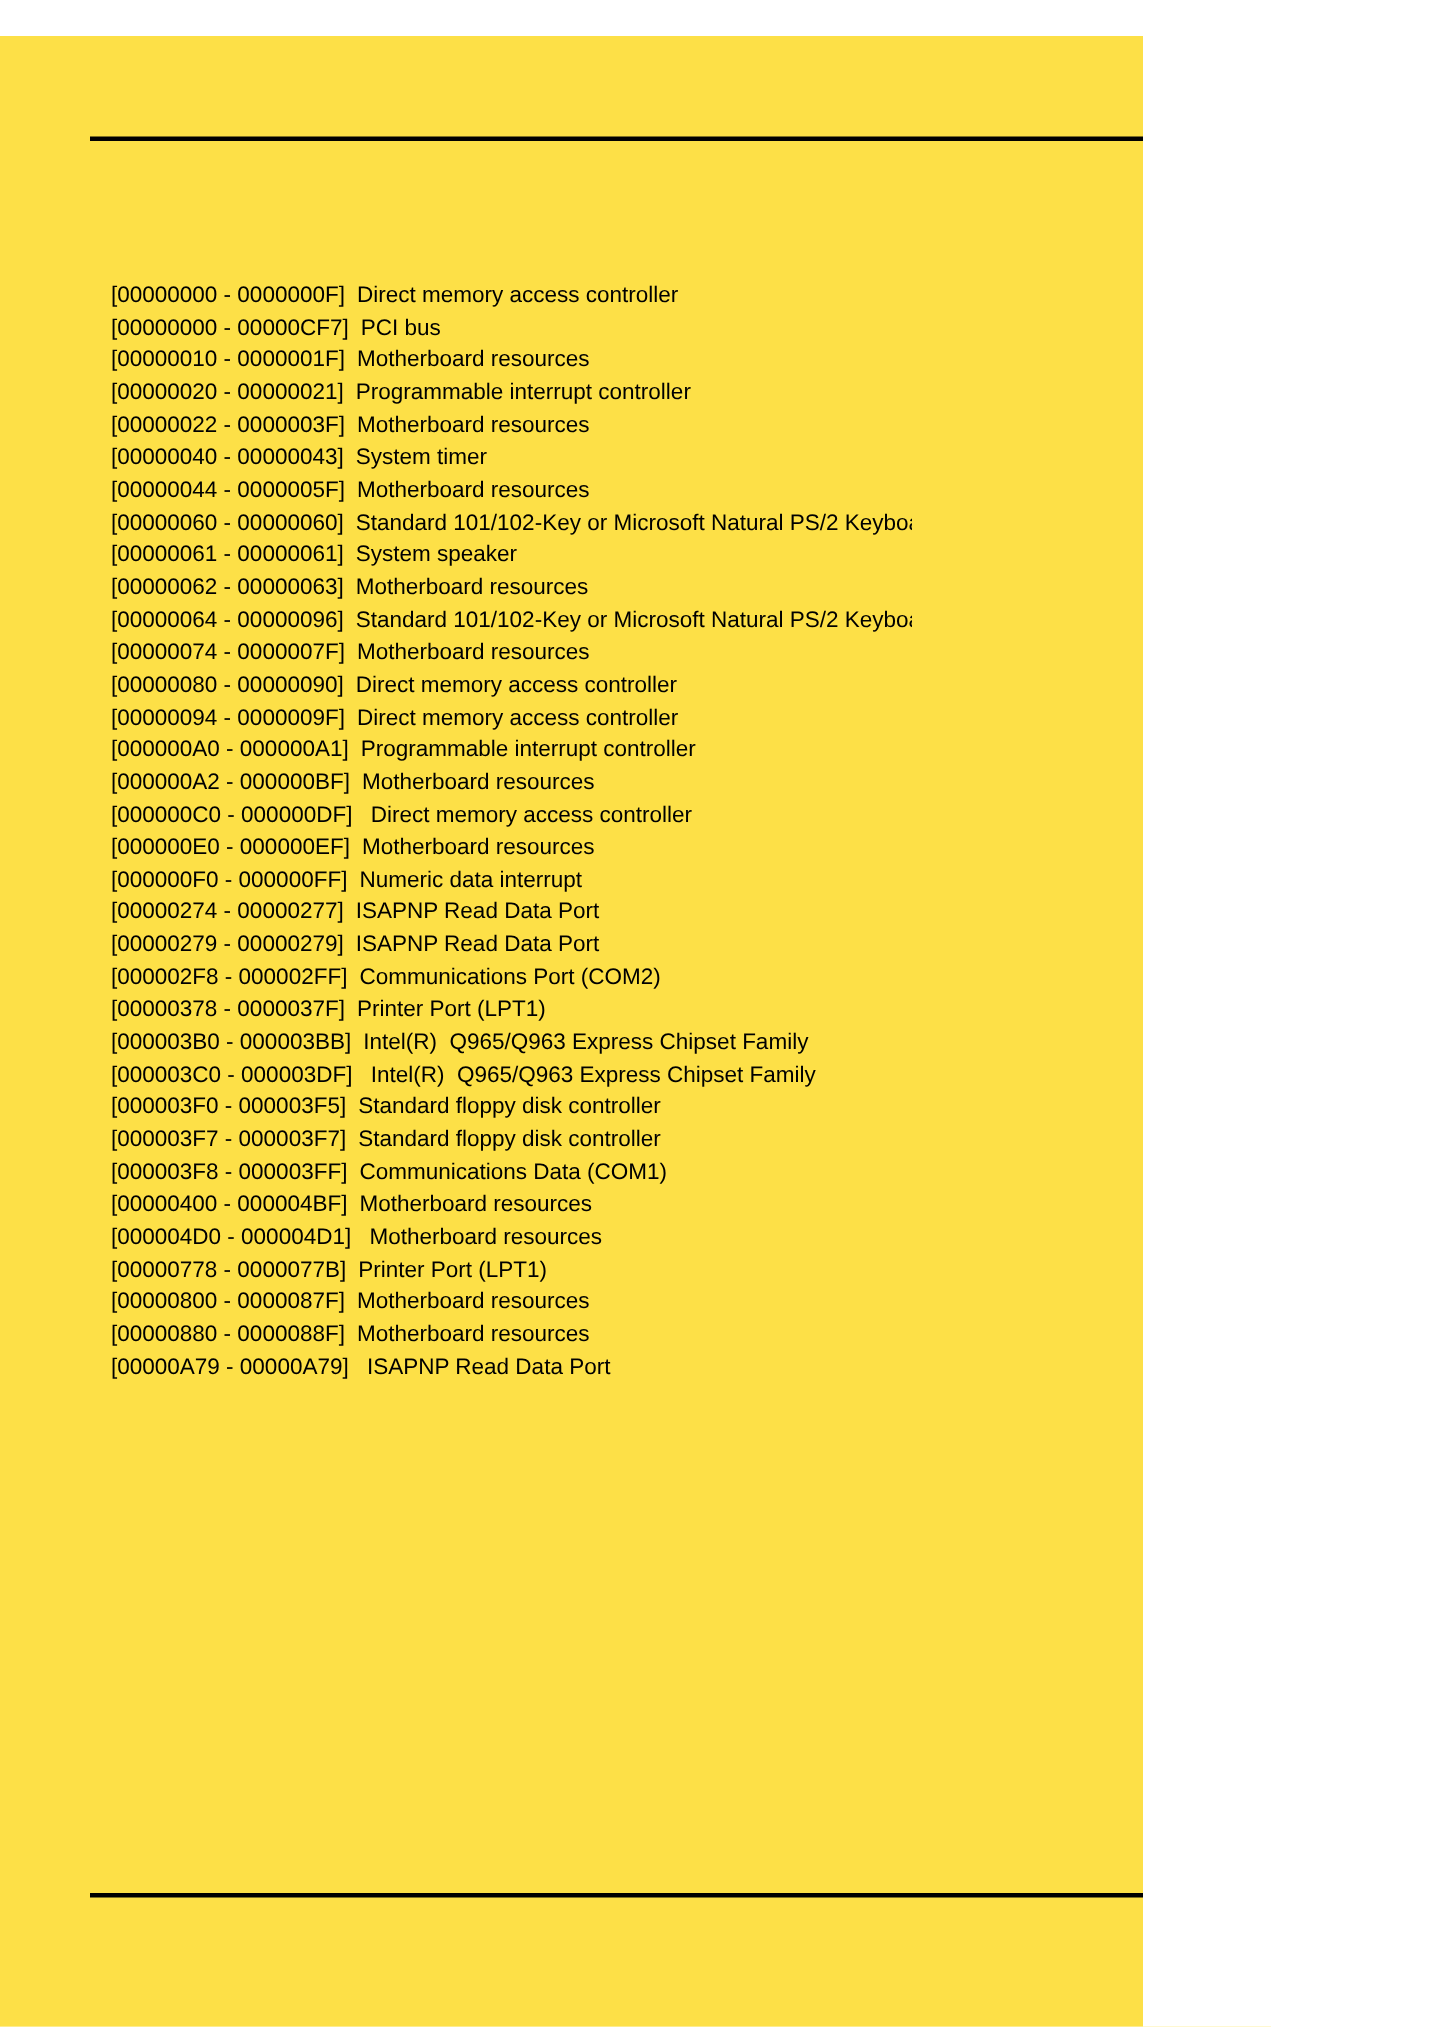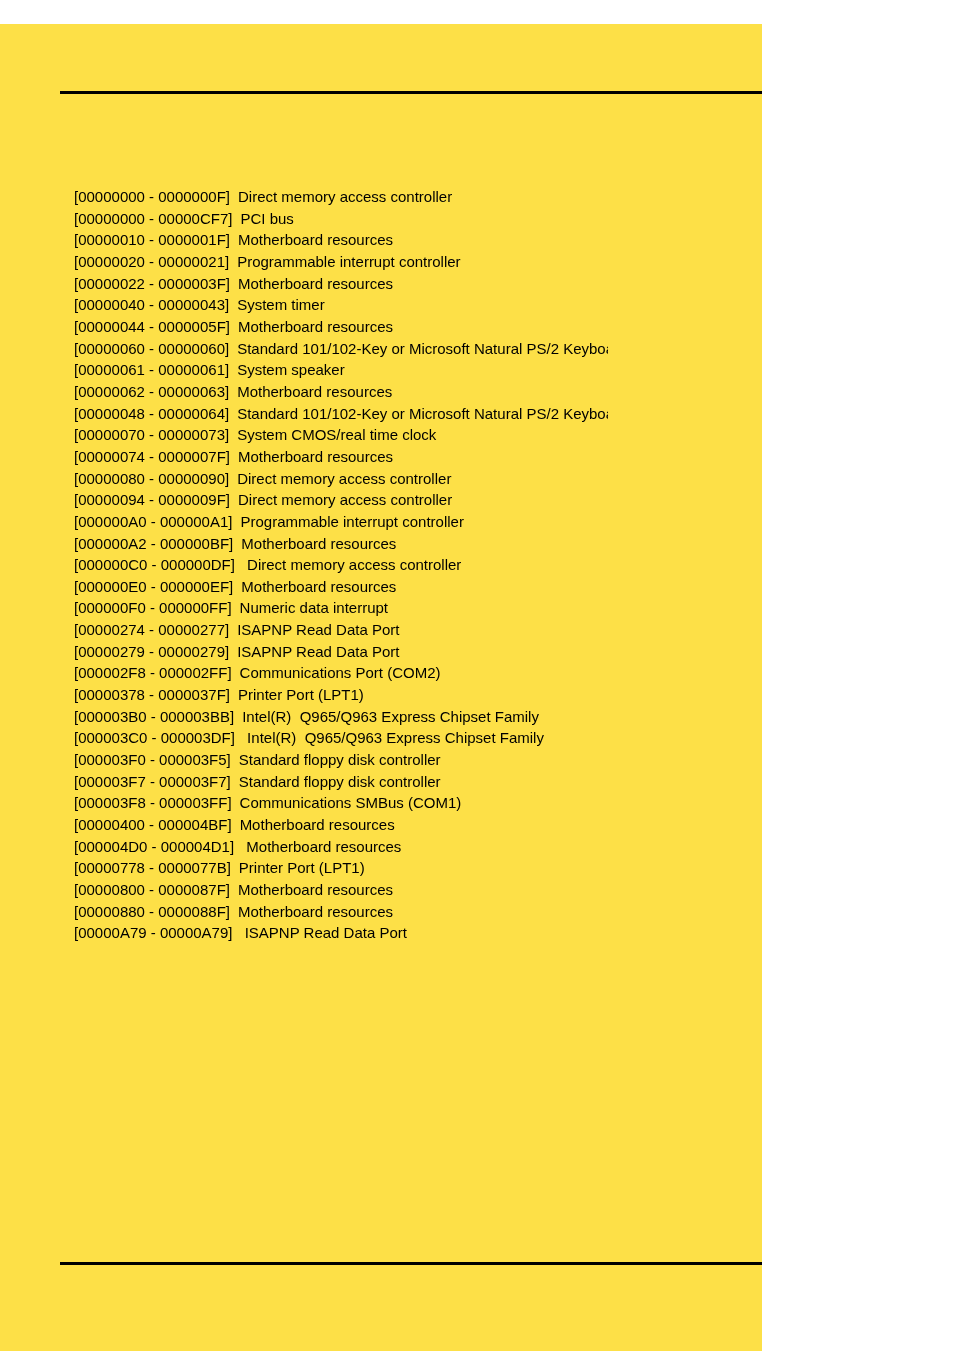--- a/index.html
+++ b/index.html
@@ -75,24 +75,23 @@
   <div class="resource-row"><span class="io-range">[00000040 - 00000043]</span><span class="device-name">System timer</span></div>
 
   <div class="resource-row"><span class="io-range">[00000044 - 0000005F]</span><span class="device-name">Motherboard resources</span></div>
 
   <div class="resource-row"><span class="io-range">[00000060 - 00000060]</span><span class="device-name">Standard 101/102-Key or Microsoft Natural PS/2 Keyboa</span></div>
 
   <div class="resource-row"><span class="io-range">[00000061 - 00000061]</span><span class="device-name">System speaker</span></div>
 
   <div class="resource-row"><span class="io-range">[00000062 - 00000063]</span><span class="device-name">Motherboard resources</span></div>
 
-  <div class="resource-row"><span class="io-range">[00000048 - 00000064]</span><span class="device-name">Standard 101/102-Key or Microsoft Natural PS/2 Keyboa</span></div>
+  <div class="resource-row"><span class="io-range">[00000064 - 00000096]</span><span class="device-name">Standard 101/102-Key or Microsoft Natural PS/2 Keyboa</span></div>
 
 
-  <div class="resource-row"><span class="io-range">[00000070 - 00000073]</span><span class="device-name">System CMOS/real time clock</span></div>
 
   <div class="resource-row"><span class="io-range">[00000074 - 0000007F]</span><span class="device-name">Motherboard resources</span></div>
 
   <div class="resource-row"><span class="io-range">[00000080 - 00000090]</span><span class="device-name">Direct memory access controller</span></div>
 
 
   <div class="resource-row"><span class="io-range">[00000094 - 0000009F]</span><span class="device-name">Direct memory access controller</span></div>
 
   <div class="resource-row"><span class="io-range">[000000A0 - 000000A1]</span><span class="device-name">Programmable interrupt controller</span></div>
 
@@ -113,21 +112,21 @@
   <div class="resource-row"><span class="io-range">[00000378 - 0000037F]</span><span class="device-name">Printer Port (LPT1)</span></div>
 
   <div class="resource-row"><span class="io-range">[000003B0 - 000003BB]</span><span class="device-name">Intel(R)  Q965/Q963 Express Chipset Family</span></div>
 
   <div class="resource-row"><span class="io-range">[000003C0 - 000003DF]</span><span class="device-name"> Intel(R)  Q965/Q963 Express Chipset Family</span></div>
 
   <div class="resource-row"><span class="io-range">[000003F0 - 000003F5]</span><span class="device-name">Standard floppy disk controller</span></div>
 
   <div class="resource-row"><span class="io-range">[000003F7 - 000003F7]</span><span class="device-name">Standard floppy disk controller</span></div>
 
-  <div class="resource-row"><span class="io-range">[000003F8 - 000003FF]</span><span class="device-name">Communications SMBus (COM1)</span></div>
+  <div class="resource-row"><span class="io-range">[000003F8 - 000003FF]</span><span class="device-name">Communications Data (COM1)</span></div>
 
   <div class="resource-row"><span class="io-range">[00000400 - 000004BF]</span><span class="device-name">Motherboard resources</span></div>
 
   <div class="resource-row"><span class="io-range">[000004D0 - 000004D1]</span><span class="device-name"> Motherboard resources</span></div>
 
 
   <div class="resource-row"><span class="io-range">[00000778 - 0000077B]</span><span class="device-name">Printer Port (LPT1)</span></div>
 
   <div class="resource-row"><span class="io-range">[00000800 - 0000087F]</span><span class="device-name">Motherboard resources</span></div>
 

